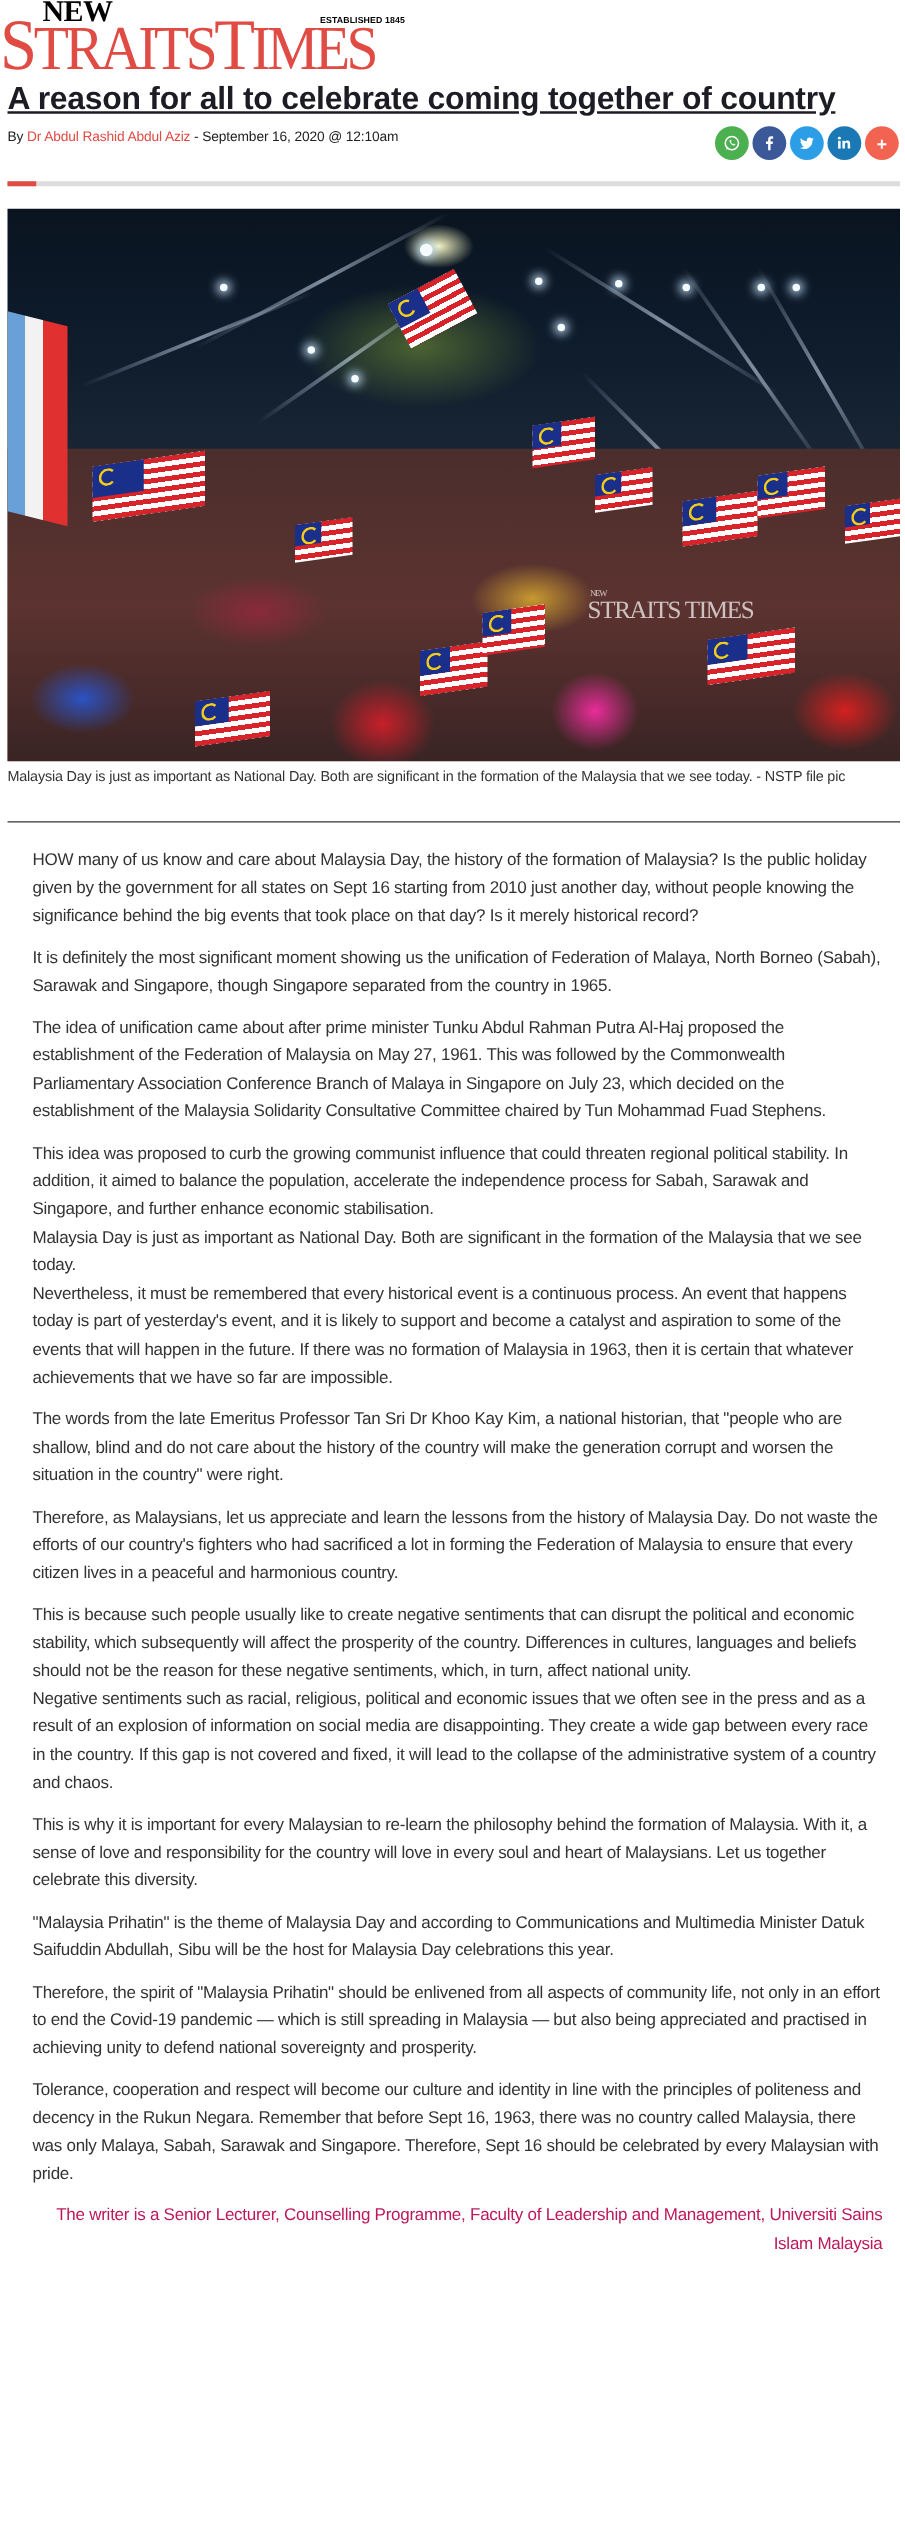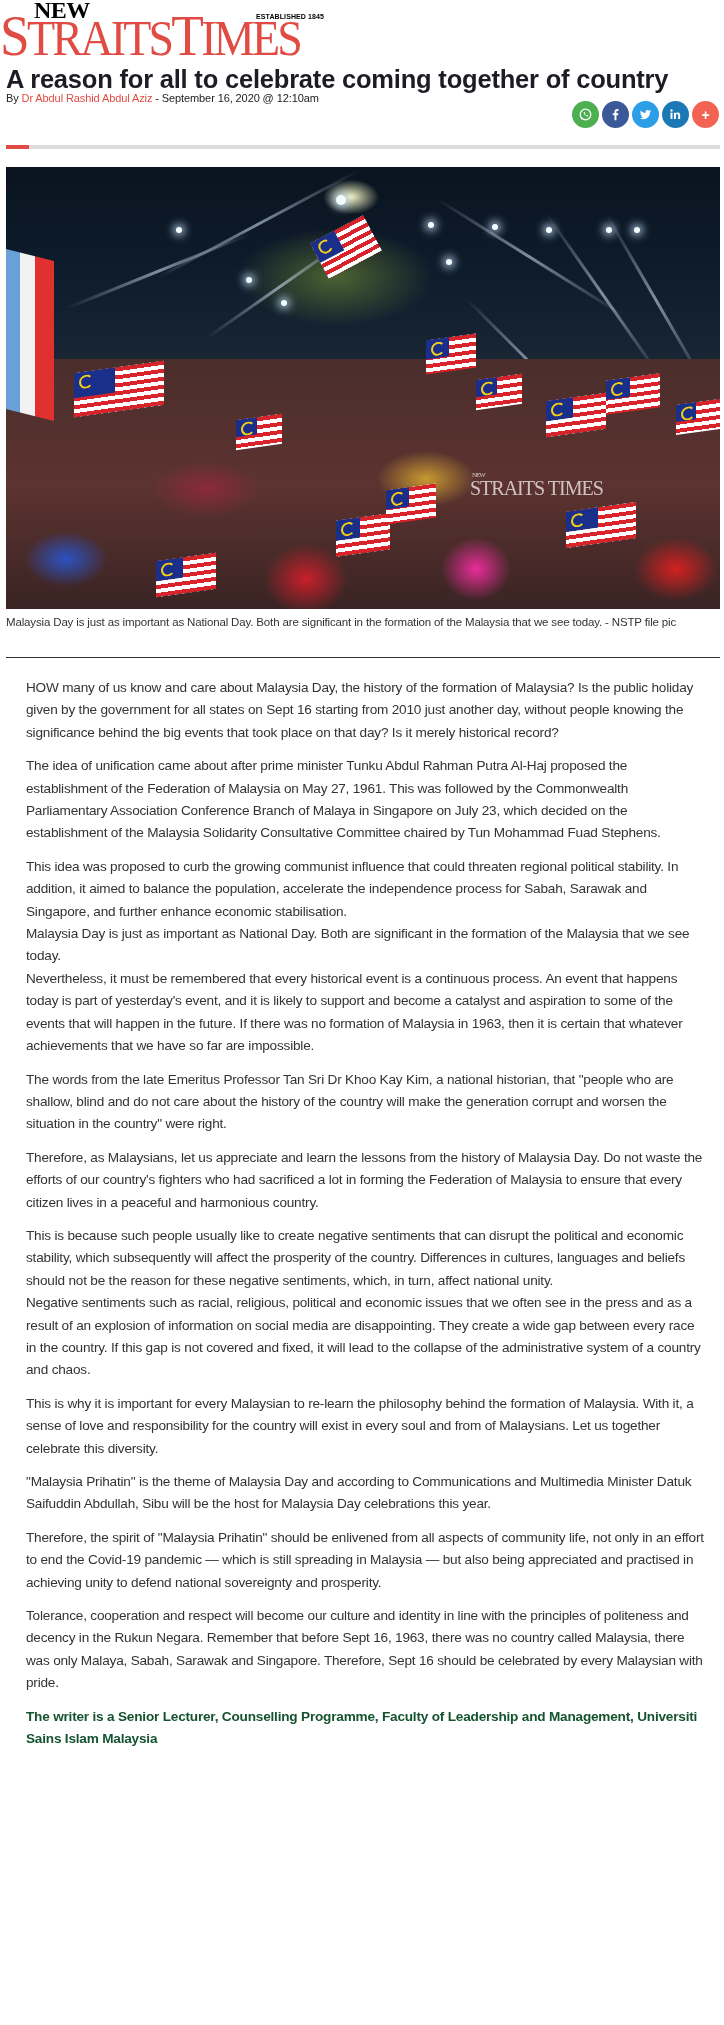--- a/index.html
+++ b/index.html
@@ -7,23 +7,23 @@
   body { font-family: "Liberation Sans", "DejaVu Sans", sans-serif; color: #333; position: relative; height: 2025px; overflow: hidden; }
 
   
   .masthead { position: absolute; left: 0; top: 0; width: 380px; height: 64px; }
   .mast-new { position: absolute; left: 34px; top: -2px; font-family: "Liberation Serif", "DejaVu Serif", serif; font-weight: bold; font-size: 24px; color: #000; letter-spacing: -0.5px; line-height: 24px; }
   .mast-main { position: absolute; left: 0px; top: 10px; font-family: "Liberation Serif", "DejaVu Serif", serif; font-size: 50px; color: #e04b44; line-height: 52px; letter-spacing: -3px; white-space: nowrap; transform: scaleX(0.92); transform-origin: left top; }
   .mast-main .cap { font-size: 58px; }
   .mast-est { position: absolute; left: 256px; top: 13px; font-size: 7px; font-weight: bold; color: #000; letter-spacing: 0.1px; }
 
   
-  .headline { position: absolute; left: 6px; top: 64px; font-family: "Liberation Sans", sans-serif; font-weight: bold; font-size: 25.5px; color: #1c1c24; letter-spacing: -0.2px; white-space: nowrap; line-height: 30px; }
+  .headline { position: absolute; left: 6px; top: 64px; font-family: "Liberation Sans", sans-serif; font-weight: bold; font-size: 25.5px; color: #1c1c24; letter-spacing: -0.2px; white-space: nowrap; line-height: 30px; text-decoration: underline; }
 
-  .byline { position: absolute; left: 6px; top: 92px; font-size: 11px; color: #222; white-space: nowrap; letter-spacing: -0.1px; }
+  .byline { position: absolute; left: 6px; top: 104px; font-size: 11px; color: #222; white-space: nowrap; letter-spacing: -0.1px; }
   .byline .author { color: #e04b44; }
 
   .share { position: absolute; top: 101px; left: 572px; display: flex; gap: 3px; }
   .share-btn { width: 27px; height: 27px; border-radius: 50%; display: flex; align-items: center; justify-content: center; color: #fff; font-weight: bold; font-size: 14px; cursor: pointer; }
   .share-btn svg { width: 15px; height: 15px; }
 
   .accent-track { position: absolute; left: 6px; top: 145px; width: 714px; height: 4px; background: #dcdcdc; }
   .accent-red { position: absolute; left: 6px; top: 145px; width: 23px; height: 4px; background: #e04b44; }
 
   
@@ -50,21 +50,21 @@
   .watermark { position: absolute; left: 464px; top: 310px; font-family: "Liberation Serif", serif; font-size: 20px; color: rgba(255,255,255,0.7); letter-spacing: -1px; }
   .watermark small { display: block; font-size: 7px; position: absolute; top: -6px; left: 2px; }
 
   .caption { position: absolute; left: 6px; top: 612px; width: 714px; font-size: 11.5px; color: #333; line-height: 20px; letter-spacing: -0.15px; }
   .divider { position: absolute; left: 6px; top: 657px; width: 714px; height: 1px; background: #333; }
 
   
   .article { position: absolute; left: 26px; top: 677px; width: 680px; }
   .article p { font-size: 13.6px; line-height: 22.4px; color: #333; letter-spacing: -0.2px; margin-bottom: 11px; }
   .article p.tight { margin-bottom: 0; }
-  .article p.bold { font-weight: bold; color: #14532d; }
+  .article p.bold { font-weight: normal; color: #be185d; text-align: right; }
 </style>
 </head>
 <body>
 
 <div class="masthead">
   <div class="mast-new">NEW</div>
   <div class="mast-main"><span class="cap">S</span><span>TRAITS</span><span class="cap">T</span><span>IMES</span></div>
   <div class="mast-est">ESTABLISHED 1845</div>
 </div>
 
@@ -141,26 +141,27 @@
     <div class="flag" style="left:230px;top:250px;width:46px;height:30px"></div>
     <div class="flag" style="left:470px;top:210px;width:46px;height:30px"></div>
     <div class="watermark"><small>NEW</small><span>STRAITS TIMES</span></div>
   </div>
   <figcaption class="caption">Malaysia Day is just as important as National Day. Both are significant in the formation of the Malaysia that we see today. - NSTP file pic</figcaption>
 </figure>
 <div class="divider"></div>
 
 <div class="article">
   <p>HOW many of us know and care about Malaysia Day, the history of the formation of Malaysia? Is the public holiday given by the government for all states on Sept 16 starting from 2010 just another day, without people knowing the significance behind the big events that took place on that day? Is it merely historical record?</p>
+  <p>It is definitely the most significant moment showing us the unification of Federation of Malaya, North Borneo (Sabah), Sarawak and Singapore, though Singapore separated from the country in 1965.</p>
   <p>The idea of unification came about after prime minister Tunku Abdul Rahman Putra Al-Haj proposed the establishment of the Federation of Malaysia on May 27, 1961. This was followed by the Commonwealth Parliamentary Association Conference Branch of Malaya in Singapore on July 23, which decided on the establishment of the Malaysia Solidarity Consultative Committee chaired by Tun Mohammad Fuad Stephens.</p>
   <p class="tight">This idea was proposed to curb the growing communist influence that could threaten regional political stability. In addition, it aimed to balance the population, accelerate the independence process for Sabah, Sarawak and Singapore, and further enhance economic stabilisation.</p>
   <p class="tight">Malaysia Day is just as important as National Day. Both are significant in the formation of the Malaysia that we see today.</p>
   <p>Nevertheless, it must be remembered that every historical event is a continuous process. An event that happens today is part of yesterday's event, and it is likely to support and become a catalyst and aspiration to some of the events that will happen in the future. If there was no formation of Malaysia in 1963, then it is certain that whatever achievements that we have so far are impossible.</p>
   <p>The words from the late Emeritus Professor Tan Sri Dr Khoo Kay Kim, a national historian, that "people who are shallow, blind and do not care about the history of the country will make the generation corrupt and worsen the situation in the country" were right.</p>
   <p>Therefore, as Malaysians, let us appreciate and learn the lessons from the history of Malaysia Day. Do not waste the efforts of our country's fighters who had sacrificed a lot in forming the Federation of Malaysia to ensure that every citizen lives in a peaceful and harmonious country.</p>
   <p class="tight">This is because such people usually like to create negative sentiments that can disrupt the political and economic stability, which subsequently will affect the prosperity of the country. Differences in cultures, languages and beliefs should not be the reason for these negative sentiments, which, in turn, affect national unity.</p>
   <p>Negative sentiments such as racial, religious, political and economic issues that we often see in the press and as a result of an explosion of information on social media are disappointing. They create a wide gap between every race in the country. If this gap is not covered and fixed, it will lead to the collapse of the administrative system of a country and chaos.</p>
-  <p>This is why it is important for every Malaysian to re-learn the philosophy behind the formation of Malaysia. With it, a sense of love and responsibility for the country will exist in every soul and from of Malaysians. Let us together celebrate this diversity.</p>
+  <p>This is why it is important for every Malaysian to re-learn the philosophy behind the formation of Malaysia. With it, a sense of love and responsibility for the country will love in every soul and heart of Malaysians. Let us together celebrate this diversity.</p>
   <p>"Malaysia Prihatin" is the theme of Malaysia Day and according to Communications and Multimedia Minister Datuk Saifuddin Abdullah, Sibu will be the host for Malaysia Day celebrations this year.</p>
   <p>Therefore, the spirit of "Malaysia Prihatin" should be enlivened from all aspects of community life, not only in an effort to end the Covid-19 pandemic — which is still spreading in Malaysia — but also being appreciated and practised in achieving unity to defend national sovereignty and prosperity.</p>
   <p>Tolerance, cooperation and respect will become our culture and identity in line with the principles of politeness and decency in the Rukun Negara. Remember that before Sept 16, 1963, there was no country called Malaysia, there was only Malaya, Sabah, Sarawak and Singapore. Therefore, Sept 16 should be celebrated by every Malaysian with pride.</p>
   <p class="bold">The writer is a Senior Lecturer, Counselling Programme, Faculty of Leadership and Management, Universiti Sains Islam Malaysia</p>
 </div>
 
 </body></html>

